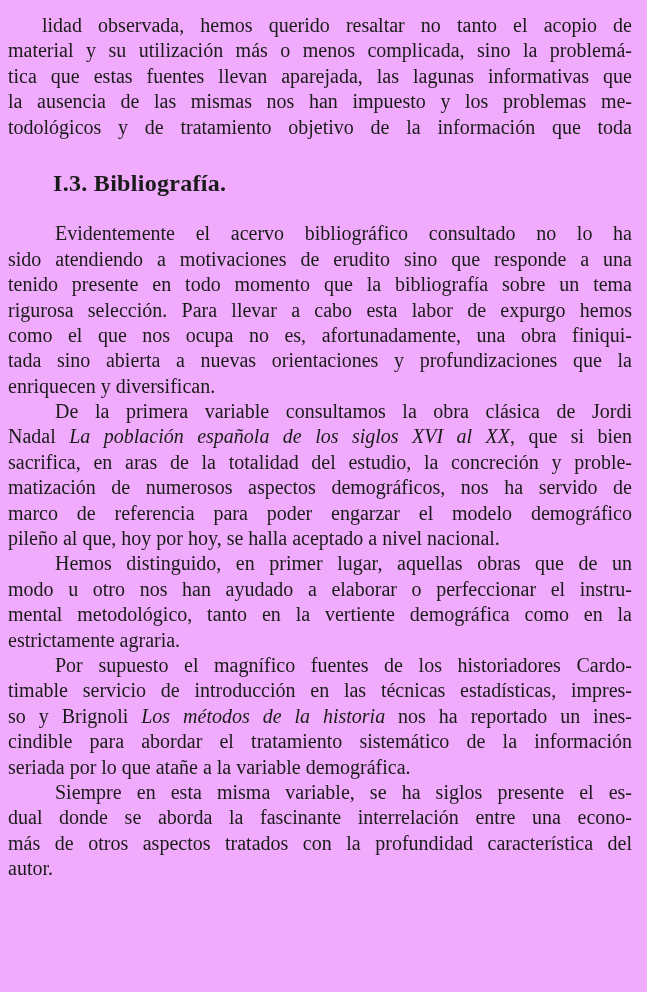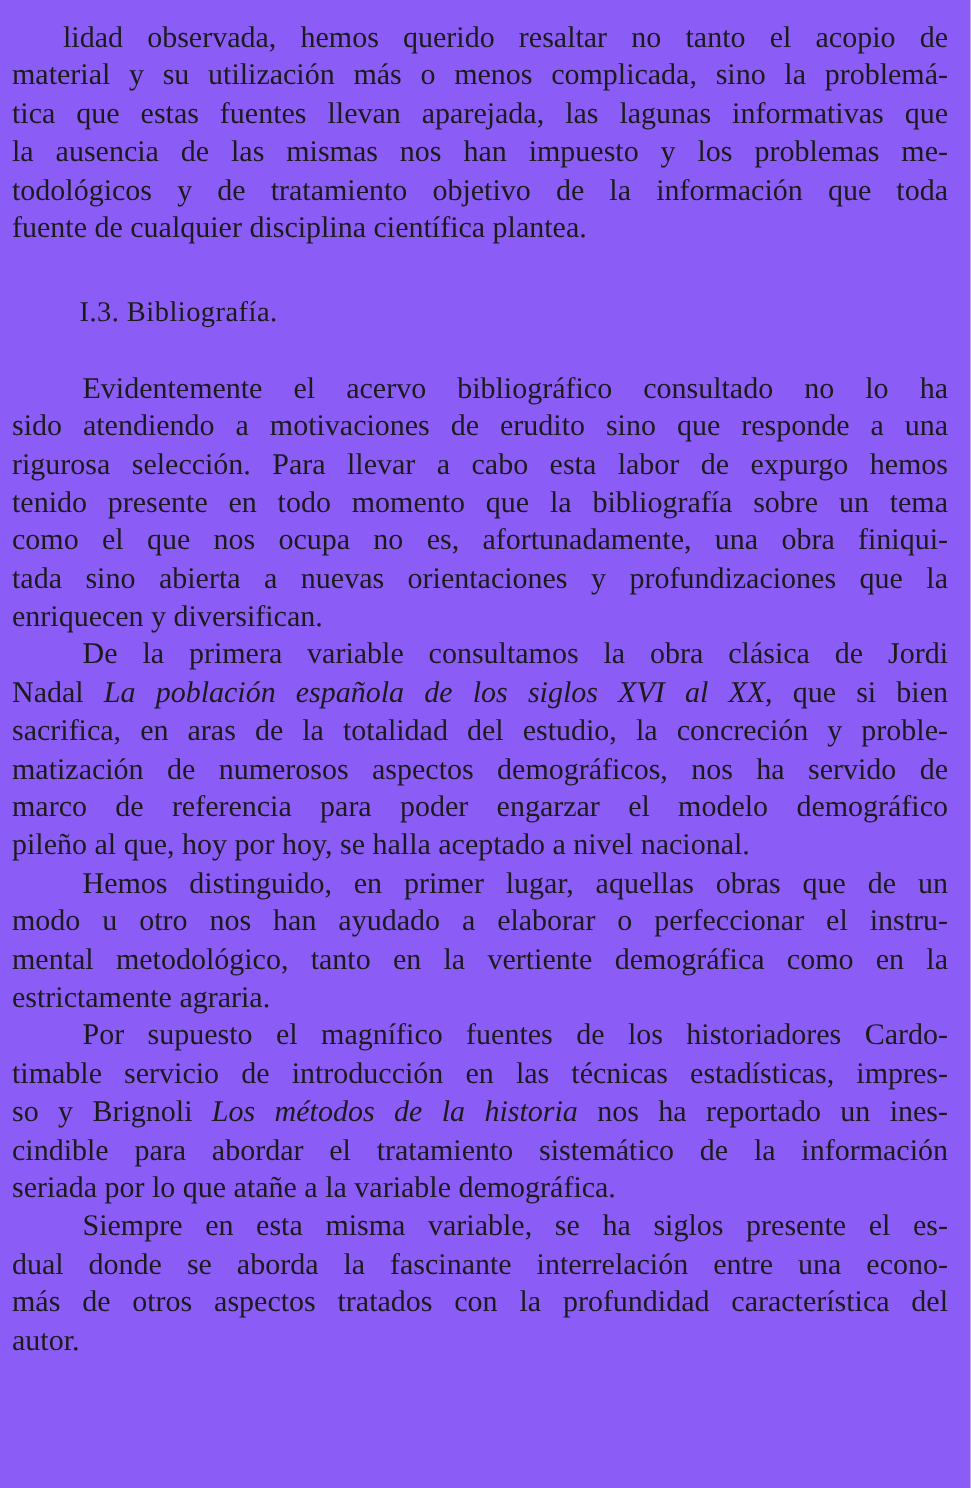--- a/index.html
+++ b/index.html
@@ -6,21 +6,21 @@
   html, body {
     margin: 0;
     padding: 0;
     background: #e8e8e8;
   }
   .page {
     position: relative;
     width: 647px;
     height: 992px;
     margin: 0;
-    background: #8b5cf6;
+    background: #f0abfc;
     overflow: hidden;
     font-family: "Liberation Serif", "DejaVu Serif", serif;
     color: #1b1b1b;
   }
   .text-block {
     position: absolute;
     top: 13px;
     left: 8px;
     width: 624px;
     font-size: 20px;
@@ -40,52 +40,51 @@
   .line.last {
     text-align-last: left;
   }
   .indent {
     text-indent: 47px;
   }
   .indent-sm {
     text-indent: 34px;
   }
   .heading {
-    font-size: 19px;
-    font-weight: normal;
+    font-size: 24px;
+    font-weight: bold;
     letter-spacing: 0.3px;
     line-height: 25.4px;
     margin: 31px 0 25px 45px;
   }
   .it {
     font-style: italic;
   }
 </style>
 </head>
 <body>
 
 <div class="page">
   <div class="text-block">
 
     <div class="para">
       <div class="line indent-sm">lidad observada, hemos querido resaltar no tanto el acopio de</div>
       <div class="line">material y su utilización más o menos complicada, sino la problemá-</div>
       <div class="line">tica que estas fuentes llevan aparejada, las lagunas informativas que</div>
       <div class="line">la ausencia de las mismas nos han impuesto y los problemas me-</div>
       <div class="line">todológicos y de tratamiento objetivo de la información que toda</div>
-      <div class="line last">fuente de cualquier disciplina científica plantea.</div>
     </div>
 
     <div class="heading">I.3. Bibliografía.</div>
 
     <div class="para">
       <div class="line indent">Evidentemente el acervo bibliográfico consultado no lo ha</div>
       <div class="line">sido atendiendo a motivaciones de erudito sino que responde a una</div>
+      <div class="line">tenido presente en todo momento que la bibliografía sobre un tema</div>
       <div class="line">rigurosa selección. Para llevar a cabo esta labor de expurgo hemos</div>
-      <div class="line">tenido presente en todo momento que la bibliografía sobre un tema</div>
       <div class="line">como el que nos ocupa no es, afortunadamente, una obra finiqui-</div>
       <div class="line">tada sino abierta a nuevas orientaciones y profundizaciones que la</div>
       <div class="line last">enriquecen y diversifican.</div>
     </div>
 
     <div class="para">
       <div class="line indent">De la primera variable consultamos la obra clásica de Jordi</div>
       <div class="line"><span>Nadal </span><span class="it">La población española de los siglos XVI al XX</span><span>, que si bien</span></div>
       <div class="line">sacrifica, en aras de la totalidad del estudio, la concreción y proble-</div>
       <div class="line">matización de numerosos aspectos demográficos, nos ha servido de</div>

